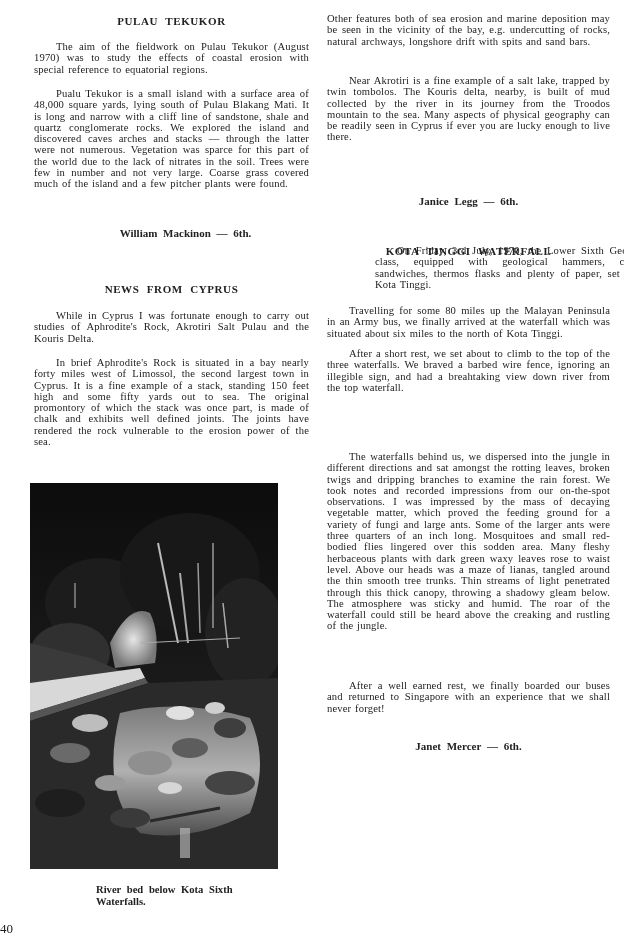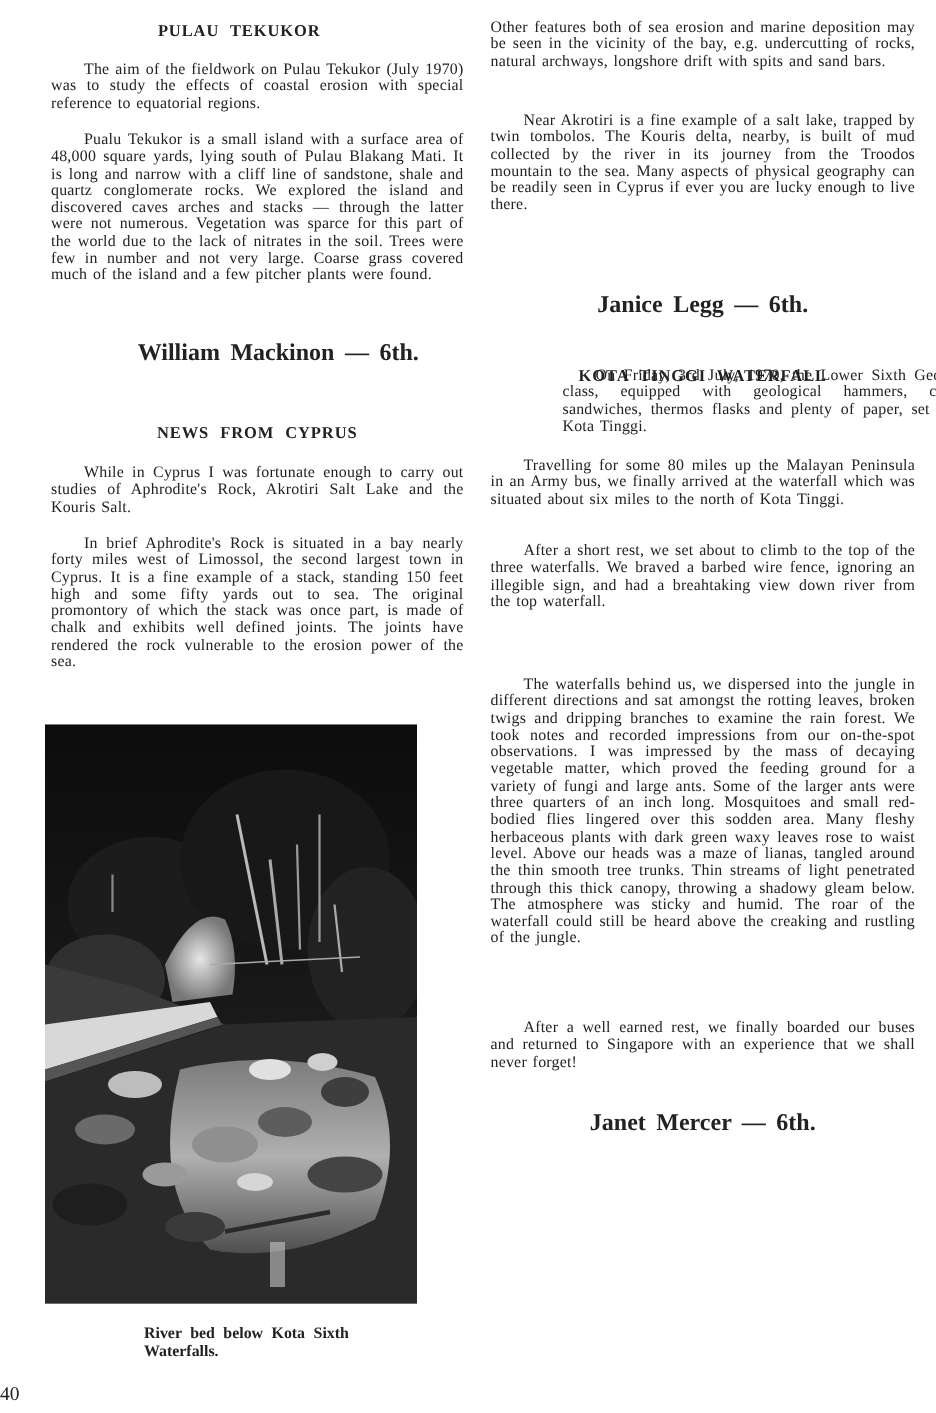--- a/index.html
+++ b/index.html
@@ -30,21 +30,21 @@
       font-weight: bold;
       font-size: 11px;
       letter-spacing: 0.6px;
       word-spacing: 4px;
       text-align: center;
       color: #222;
     }
     .sig {
       position: absolute;
       font-weight: bold;
-      font-size: 16px;
+      font-size: 11px;
       word-spacing: 3px;
       text-align: center;
       color: #222;
     }
     .para {
       position: absolute;
       margin: 0;
       text-indent: 22px;
     }
     .para.noindent { text-indent: 0; }
@@ -75,33 +75,33 @@
       width: 624px;
       top: 921px;
       text-align: left;
       font-size: 13px;
       color: #222;
     }
   </style>
 </head>
 <body>
 
-<div class="heading" style="left:22px; width:275px; top:15px;">PULAU TEKUKOR</div>
+<div class="heading" style="left:34px; width:275px; top:15px;">PULAU TEKUKOR</div>
 
 <div class="col col-left" style="top:0;">
-  <p class="para" style="top:41px; width:275px;">The aim of the fieldwork on Pulau Tekukor (July 1970) was to study the effects of coastal erosion with special reference to equatorial regions.</p>
+  <p class="para" style="top:41px; width:275px;">The aim of the fieldwork on Pulau Tekukor (August 1970) was to study the effects of coastal erosion with special reference to equatorial regions.</p>
   <p class="para" style="top:88px; width:275px;">Pualu Tekukor is a small island with a surface area of 48,000 square yards, lying south of Pulau Blakang Mati.  It is long and narrow with a cliff line of sandstone, shale and quartz conglomerate rocks.  We explored the island and discovered caves arches and stacks — through the latter were not numerous.  Vegetation was sparce for this part of the world due to the lack of nitrates in the soil. Trees were few in number and not very large. Coarse grass covered much of the island and a few pitcher plants were found.</p>
 </div>
 
 <div class="sig" style="left:48px; width:275px; top:227px;">William Mackinon — 6th.</div>
 
 <div class="heading" style="left:34px; width:275px; top:283px;text-align:center;">NEWS FROM CYPRUS</div>
 
 <div class="col col-left" style="top:0;">
-  <p class="para" style="top:310px; width:275px;">While in Cyprus I was fortunate enough to carry out studies of Aphrodite's Rock, Akrotiri Salt Lake and the Kouris Salt.</p>
+  <p class="para" style="top:310px; width:275px;">While in Cyprus I was fortunate enough to carry out studies of Aphrodite's Rock, Akrotiri Salt Pulau and the Kouris Delta.</p>
   <p class="para" style="top:357px; width:275px;">In brief Aphrodite's Rock is situated in a bay nearly forty miles west of Limossol, the second largest town in Cyprus.  It is a fine example of a stack, standing 150 feet high and some fifty yards out to sea.  The original promontory of which the stack was once part, is made of chalk and exhibits well defined joints.  The joints have rendered the rock vulnerable to the erosion power of the sea.</p>
 </div>
 
 <div class="photo">
   <svg viewBox="0 0 248 386" preserveAspectRatio="none">
     <defs>
       <linearGradient id="sky" x1="0" y1="0" x2="0" y2="1">
         <stop offset="0" stop-color="#0c0c0c"></stop>
         <stop offset="1" stop-color="#262626"></stop>
       </linearGradient>
@@ -165,20 +165,20 @@
   <p class="para" style="top:75px; width:283px;">Near Akrotiri is a fine example of a salt lake, trapped by twin tombolos.  The Kouris delta, nearby, is built of mud collected by the river in its journey from the Troodos mountain to the sea. Many aspects of physical geography can be readily seen in Cyprus if ever you are lucky enough to live there.</p>
 </div>
 
 <div class="sig" style="left:327px; width:283px; top:195px;">Janice Legg — 6th.</div>
 
 <div class="heading" style="left:327px; width:283px; top:221px;margin-top:24px;">KOTA TINGGI WATERFALL</div>
 
 <div class="col col-right" style="top:0;">
   <p class="para" style="top:245px; width:283px;margin-left:48px;">On Friday, 3rd July, 1970, the Lower Sixth Geography class, equipped with geological hammers, cameras, sandwiches, thermos flasks and plenty of paper, set out for Kota Tinggi.</p>
   <p class="para" style="top:305px; width:283px;">Travelling for some 80 miles up the Malayan Peninsula in an Army bus, we finally arrived at the waterfall which was situated about six miles to the north of Kota Tinggi.</p>
-  <p class="para" style="top:362px; width:283px;">After a short rest, we set about to climb to the top of the three waterfalls.  We braved a barbed wire fence, ignoring an illegible sign, and had a breahtaking view down river from the top waterfall.</p>
+  <p class="para" style="top:348px; width:283px;">After a short rest, we set about to climb to the top of the three waterfalls.  We braved a barbed wire fence, ignoring an illegible sign, and had a breahtaking view down river from the top waterfall.</p>
   <p class="para" style="top:451px; width:283px;">The waterfalls behind us, we dispersed into the jungle in different directions and sat amongst the rotting leaves, broken twigs and dripping branches to examine the rain forest.  We took notes and recorded impressions from our on-the-spot observations.  I was impressed by the mass of decaying vegetable matter, which proved the feeding ground for a variety of fungi and large ants.  Some of the larger ants were three quarters of an inch long. Mosquitoes and small red-bodied flies lingered over this sodden area.  Many fleshy herbaceous plants with dark green waxy leaves rose to waist level. Above our heads was a maze of lianas, tangled around the thin smooth tree trunks.  Thin streams of light penetrated through this thick canopy, throwing a shadowy gleam below.  The atmosphere was sticky and humid.  The roar of the waterfall could still be heard above the creaking and rustling of the jungle.</p>
   <p class="para" style="top:680px; width:283px;">After a well earned rest, we finally boarded our buses and returned to Singapore with an experience that we shall never forget!</p>
 </div>
 
 <div class="sig" style="left:327px; width:283px; top:740px;">Janet Mercer — 6th.</div>
 
 <div class="page-number">40</div>
 
 </body></html>

